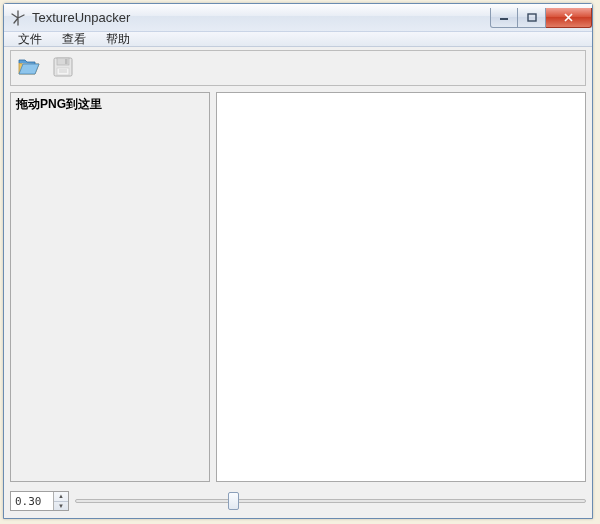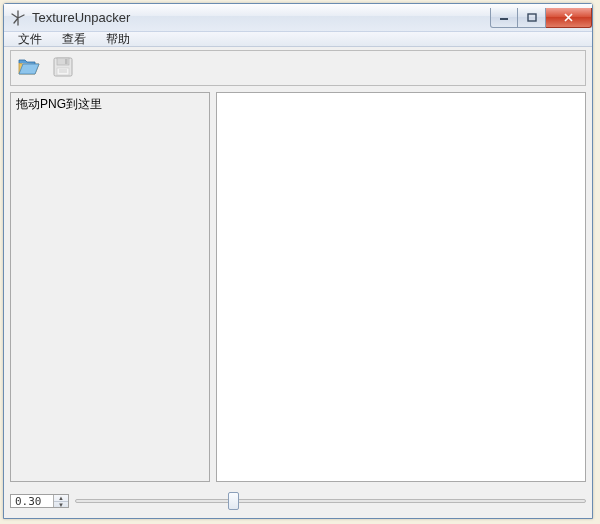--- a/index.html
+++ b/index.html
@@ -91,20 +91,21 @@
     width: 28px; height: 28px;
     display: flex; align-items: center; justify-content: center;
   }
   
   .content {
     flex: 1;
     display: flex;
     padding: 6px;
     gap: 6px;
     min-height: 0;
+    font-weight: bold;
   }
   .left-pane {
     width: 200px;
     background: #f0f0f0;
     border: 1px solid #a9a9a9;
     padding: 3px 5px;
     color: #000;
     font-size: 12px;
   }
   .right-pane {
@@ -118,21 +119,21 @@
     display: flex;
     align-items: center;
     padding: 0 6px 4px 6px;
     gap: 6px;
     background: #f0f0f0;
   }
   .spinner {
     display: flex;
     align-items: stretch;
     border: 1px solid #a0a0a0;
-    height: 14px;
+    height: 20px;
     background: #fff;
   }
   .spinner-input {
     width: 42px;
     border: none;
     font-family: monospace;
     font-size: 11px;
     padding: 0 4px;
     color: #333;
     outline: none;

